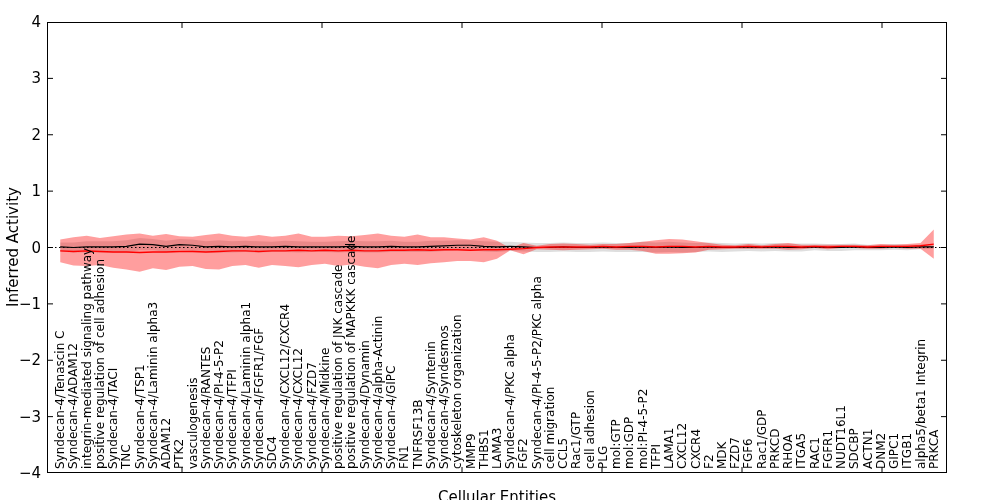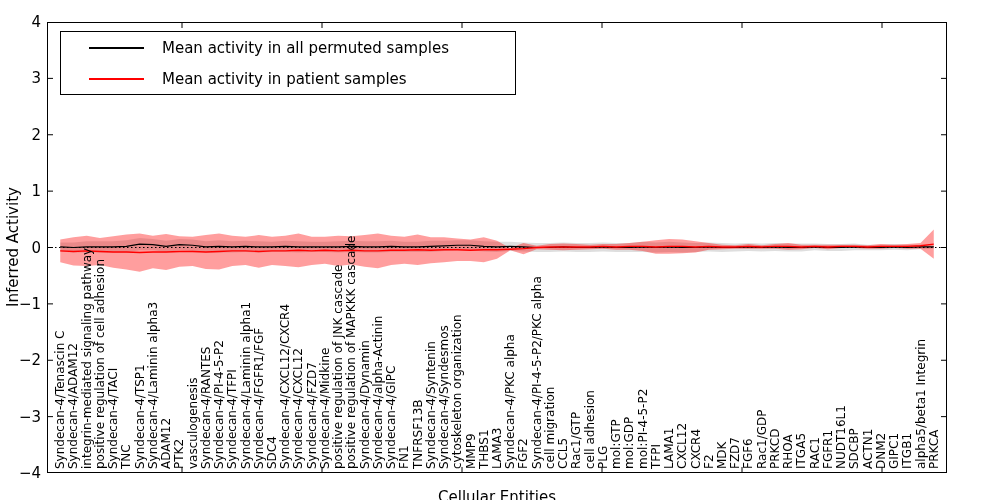--- a/index.html
+++ b/index.html
@@ -138,23 +138,13 @@
       <div class="ytick" style="top: 124.75px;">2</div>
       <div class="ytick" style="top: 181.125px;">1</div>
       <div class="ytick" style="top: 237.5px;">0</div>
       <div class="ytick" style="top: 293.875px;">−1</div>
       <div class="ytick" style="top: 350.25px;">−2</div>
       <div class="ytick" style="top: 406.625px;">−3</div>
       <div class="ytick" style="top: 463px;">−4</div>
     </div>
   <div class="xaxis-label">Cellular Entities</div>
 
-  <div class="legend">
-    <div class="legend-row">
-      <span class="legend-line" id="sw0" style="border-top-color: rgb(0, 0, 0);"></span>
-      <span class="legend-text">Mean activity in all permuted samples</span>
-    </div>
-    <div class="legend-row">
-      <span class="legend-line" id="sw1" style="border-top-color: rgb(255, 0, 0);"></span>
-      <span class="legend-text">Mean activity in patient samples</span>
-    </div>
-  </div>
 </div>
 
 </body></html>

